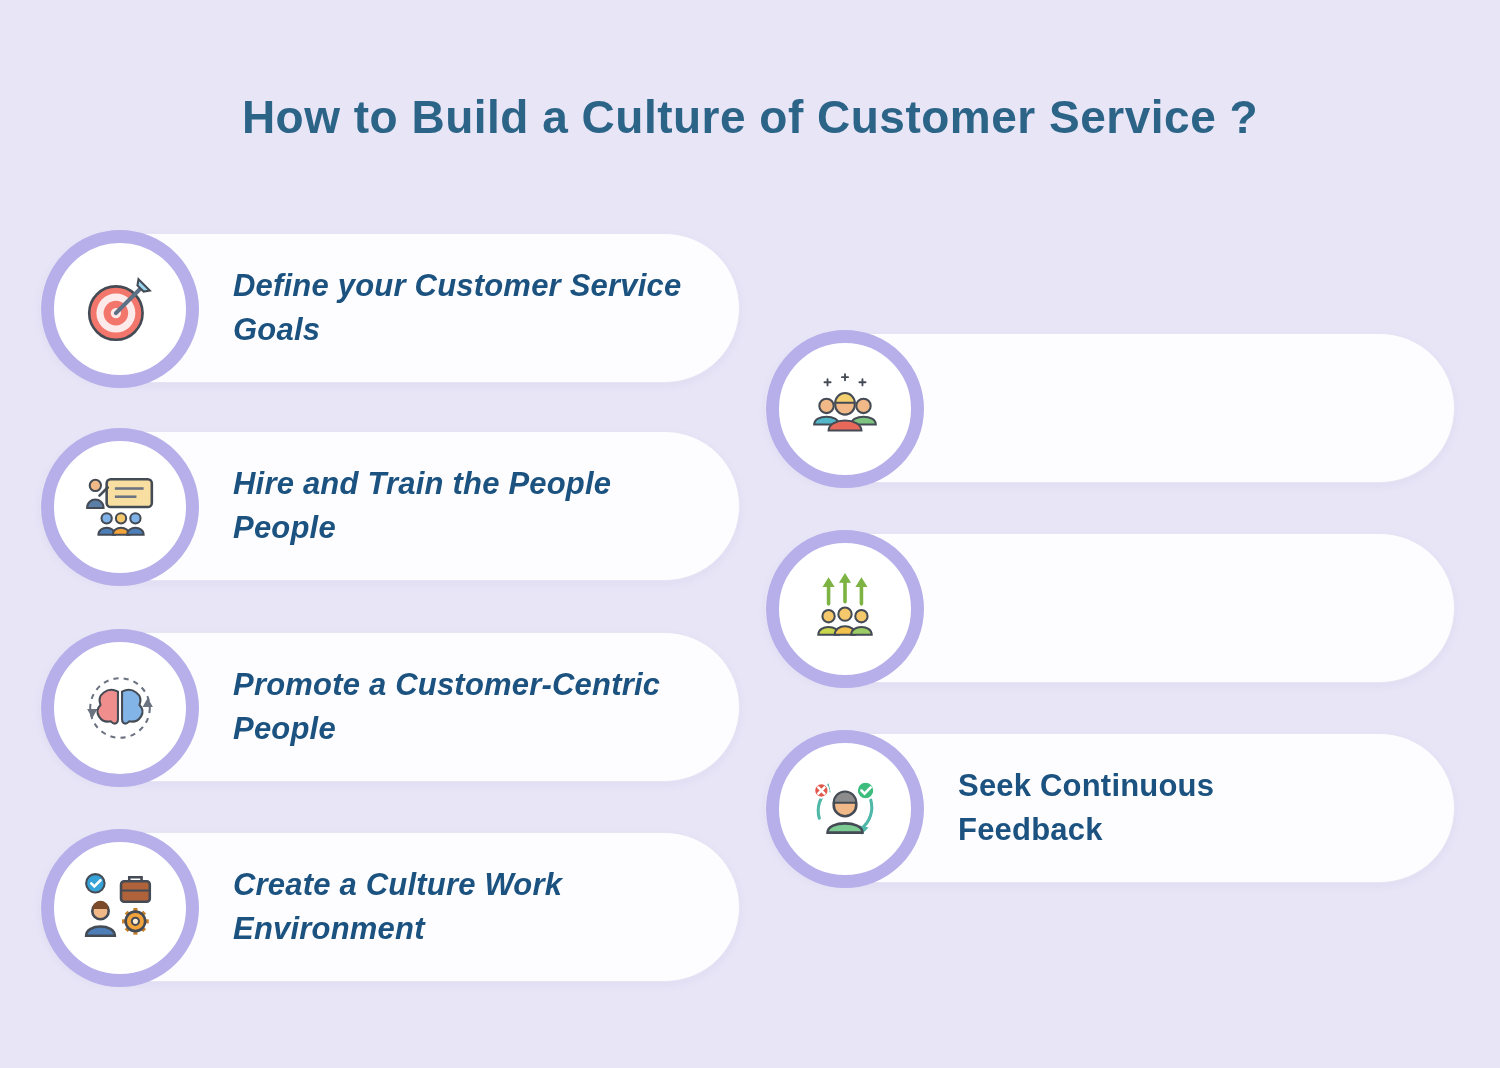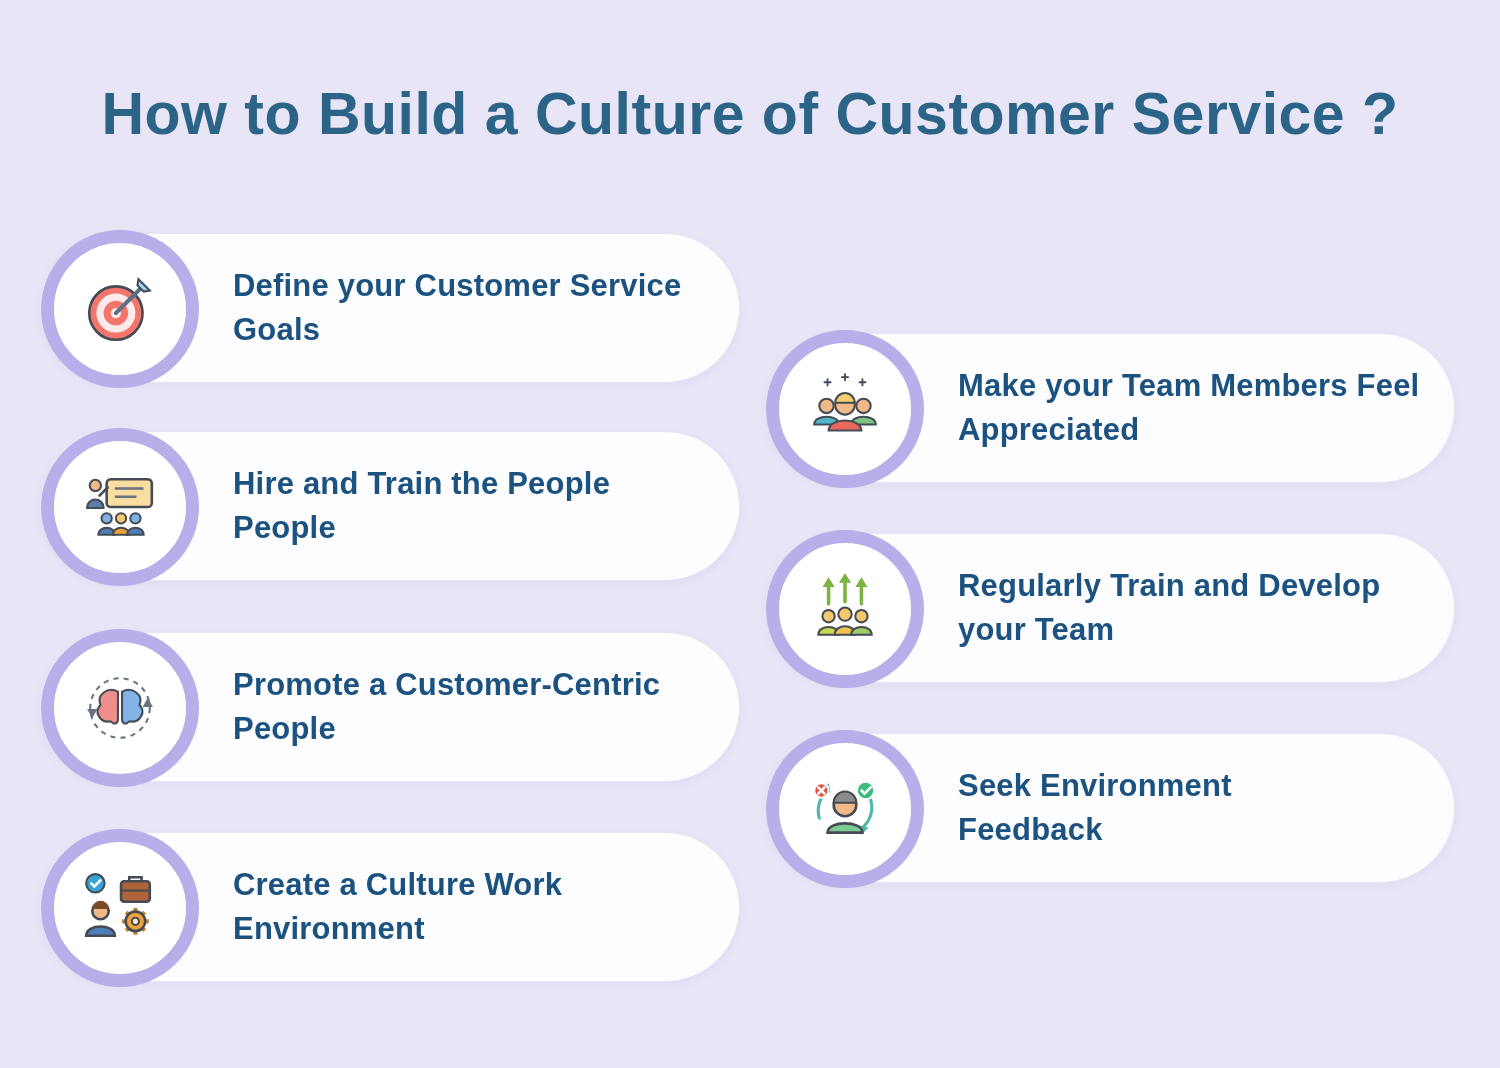--- a/index.html
+++ b/index.html
@@ -7,39 +7,39 @@
     width: 1500px; height: 1068px;
     background: #E8E5F7;
     font-family: "Liberation Sans", sans-serif;
     overflow: hidden;
     position: relative;
   }
   .stage { position: absolute; inset: 0; }
 
   .page-title {
     position: absolute;
-    top: 80px; left: 0; width: 1500px;
+    top: 90px; left: 0; width: 1500px;
     text-align: center;
-    font-size: 59px;
+    font-size: 46px;
     font-weight: 700;
     letter-spacing: 0.5px;
     color: #2C6488;
   }
 
   .card {
     position: absolute;
     height: 150px;
     background: #FDFDFF;
     border: 1.5px solid #E7E4F4;
     border-radius: 76px;
     box-shadow: 0 3px 8px rgba(120, 110, 190, 0.07);
     display: flex;
     align-items: center;
   }
-  .card.left  { left: 40px;  width: 700px; }
+  .card.left  { left: 40px;  width: 700px; font-style: italic; }
   .card.right { left: 765px; width: 690px; }
 
   .icon-circle {
     position: absolute;
     left: 0px; top: -4px;
     width: 158px; height: 158px;
     border-radius: 50%;
     background: #FFFFFF;
     border: 13px solid #B6AFEA;
     display: flex;
@@ -146,21 +146,20 @@
         </g>
         <circle cx="19" cy="34" r="7" fill="#F0B987" stroke="#444B54" stroke-width="2"></circle>
         <path d="M7 52 c0 -10 24 -10 24 0 Z" fill="#52B8C9" stroke="#444B54" stroke-width="2"></path>
         <circle cx="55" cy="34" r="7" fill="#F0B987" stroke="#444B54" stroke-width="2"></circle>
         <path d="M43 52 c0 -10 24 -10 24 0 Z" fill="#7CC47F" stroke="#444B54" stroke-width="2"></path>
         <circle cx="37" cy="33" r="9.5" fill="#F0B987" stroke="#444B54" stroke-width="2"></circle>
         <path d="M27.5 31 a9.5 9.5 0 0 1 19 0 Z" fill="#F5D06E" stroke="#444B54" stroke-width="2"></path>
         <path d="M21 58 c0 -13 32 -13 32 0 Z" fill="#E8695A" stroke="#444B54" stroke-width="2"></path>
       </svg>
     </div>
-    <div class="card-label" style="max-width:500px">Make your Team Members Feel Appreciated</div>
   </div>
 
   <div class="card right" style="top:533px">
     <div class="icon-circle">
       <svg width="76" height="76" viewBox="0 0 74 74">
         <g stroke="#7CB342" stroke-width="3.5" fill="#7CB342" stroke-linecap="round">
           <line x1="21" y1="32" x2="21" y2="14"></line>
           <path d="M21 7 l-5 8 h10 Z" stroke-width="1"></path>
           <line x1="37" y1="30" x2="37" y2="10"></line>
           <path d="M37 3 l-5 8 h10 Z" stroke-width="1"></path>
@@ -168,35 +167,34 @@
           <path d="M53 7 l-5 8 h10 Z" stroke-width="1"></path>
         </g>
         <circle cx="21" cy="44" r="6" fill="#F5C96B" stroke="#444B54" stroke-width="2"></circle>
         <circle cx="37" cy="42" r="6.5" fill="#F5C96B" stroke="#444B54" stroke-width="2"></circle>
         <circle cx="53" cy="44" r="6" fill="#F5C96B" stroke="#444B54" stroke-width="2"></circle>
         <path d="M11 62 c0 -10 20 -10 20 0 Z" fill="#C9D64E" stroke="#444B54" stroke-width="2"></path>
         <path d="M27 62 c0 -11 20 -11 20 0 Z" fill="#F2C14E" stroke="#444B54" stroke-width="2"></path>
         <path d="M43 62 c0 -10 20 -10 20 0 Z" fill="#9CCC65" stroke="#444B54" stroke-width="2"></path>
       </svg>
     </div>
-    <div class="card-label" style="max-width:440px">Regularly Train and Develop your Team</div>
   </div>
 
   <div class="card right" style="top:733px">
     <div class="icon-circle">
       <svg width="76" height="76" viewBox="0 0 74 74">
         <path d="M12 46 a26 26 0 0 1 9 -28" fill="none" stroke="#4FB8A8" stroke-width="3" stroke-linecap="round"></path>
         <path d="M21 12 l2 9 l-9 -2 Z" fill="#4FB8A8"></path>
         <path d="M62 28 a26 26 0 0 1 -9 28" fill="none" stroke="#4FB8A8" stroke-width="3" stroke-linecap="round"></path>
         <path d="M53 62 l-2 -9 l9 2 Z" fill="#4FB8A8"></path>
         <circle cx="37" cy="33" r="11" fill="#F0B987" stroke="#444B54" stroke-width="2.5"></circle>
         <path d="M26 31 a11 11 0 0 1 22 0 Z" fill="#8C8C8C" stroke="#444B54" stroke-width="2"></path>
         <path d="M20 60 c0 -12 34 -12 34 0 Z" fill="#7CCB93" stroke="#444B54" stroke-width="2.5"></path>
         <circle cx="57" cy="19" r="8.5" fill="#3DBD7D" stroke="#FFFFFF" stroke-width="2"></circle>
         <path d="M53 19 l3 3 l6 -6" stroke="#FFFFFF" stroke-width="2.5" fill="none" stroke-linecap="round"></path>
         <circle cx="14" cy="19" r="7" fill="#E2574C" stroke="#FFFFFF" stroke-width="2"></circle>
         <path d="M11 16 l6 6 M17 16 l-6 6" stroke="#FFFFFF" stroke-width="2.5" stroke-linecap="round"></path>
       </svg>
     </div>
-    <div class="card-label" style="max-width:360px"> Seek Environment Feedback</div>
+    <div class="card-label" style="max-width:360px"> Seek Continuous Feedback</div>
   </div>
 
 </div>
 
 </body></html>

